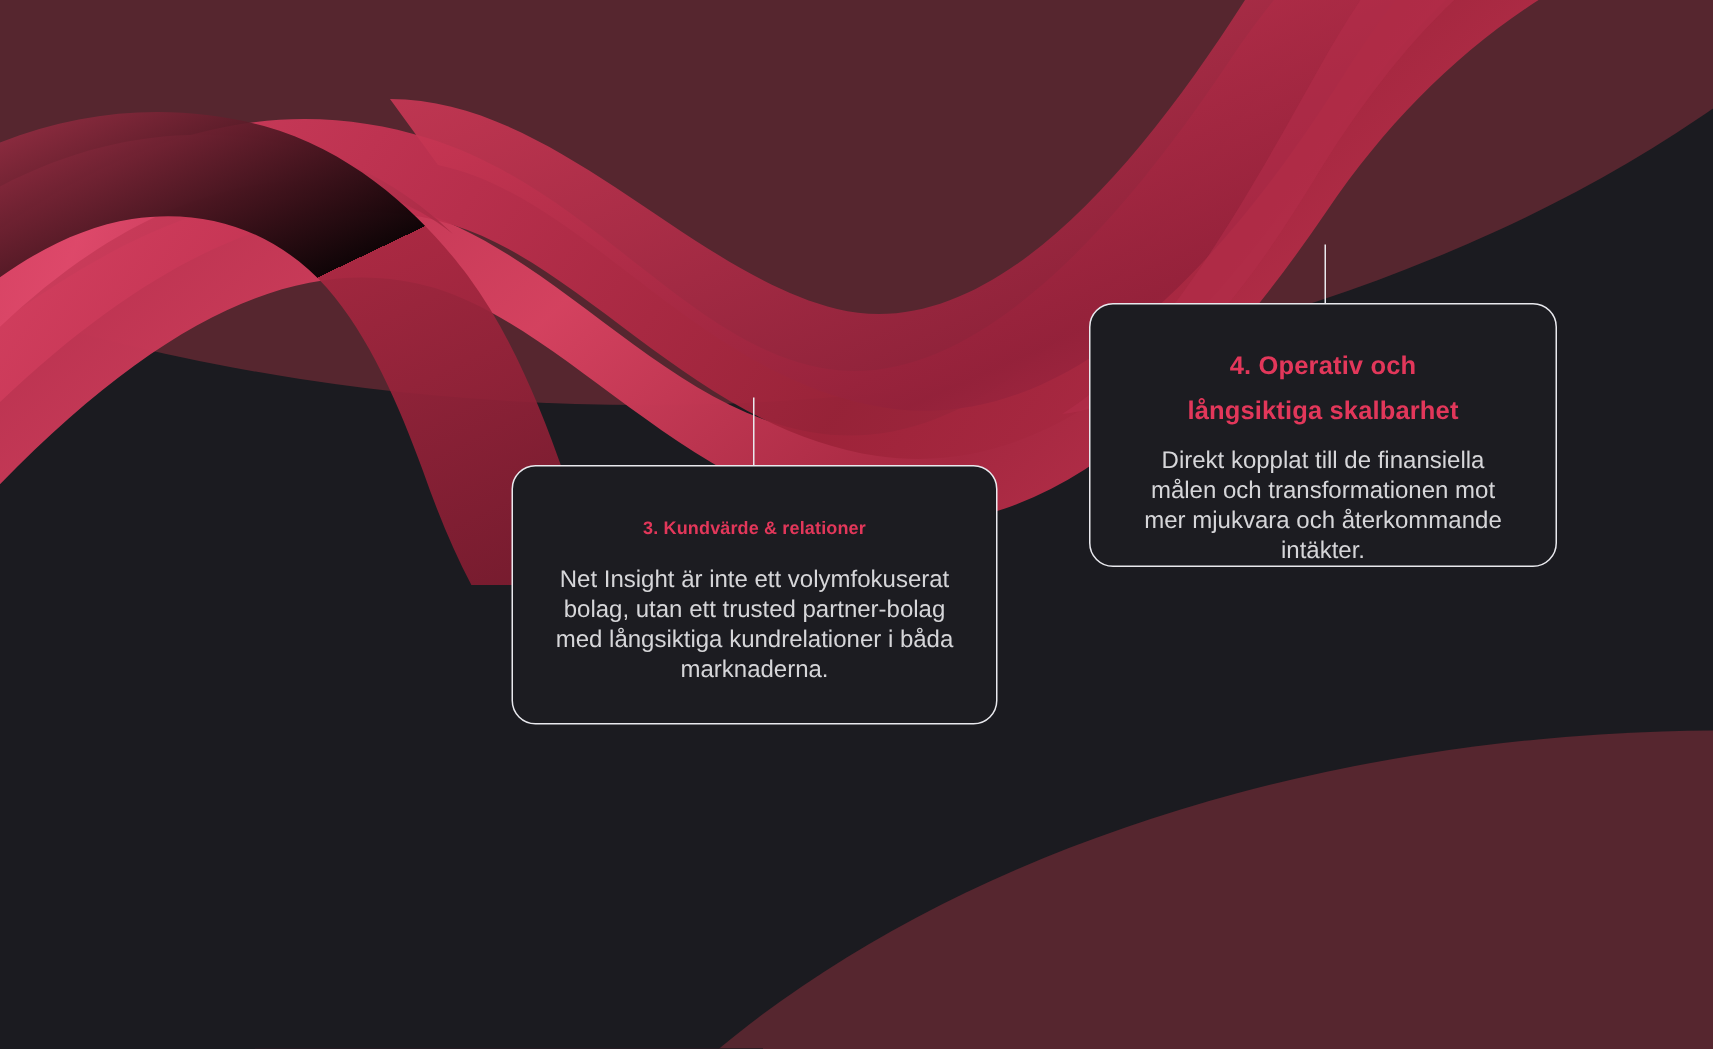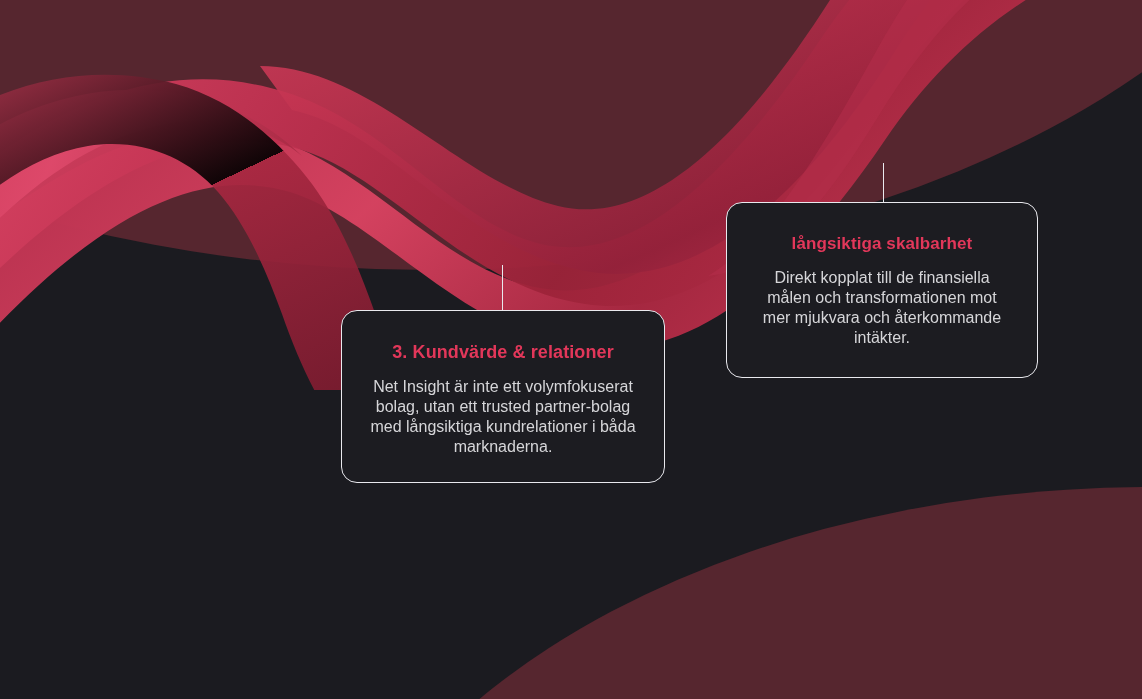--- a/index.html
+++ b/index.html
@@ -80,21 +80,21 @@
   }
   .card-right {
     left: 726px;
     top: 202px;
     width: 312px;
     height: 176px;
   }
   .card-title {
     margin: 0;
     color: #e2375a;
-    font-size: 18px;
+    font-size: 12px;
     font-weight: bold;
     line-height: 30px;
     letter-spacing: 0.1px;
   }
   .card-body {
     margin: 10px 0 0;
     color: #d6d6d9;
     font-size: 16px;
     line-height: 20px;
   }
@@ -212,17 +212,18 @@
 
   <div class="connector connector-left"></div>
   <div class="connector connector-right"></div>
 
   <div class="card card-left">
     <p class="card-title">3. Kundvärde &amp; relationer</p>
     <p class="card-body">Net Insight är inte ett volymfokuserat bolag, utan ett trusted partner-bolag med långsiktiga kundrelationer i båda marknaderna.</p>
   </div>
 
   <div class="card card-right">
+    <p class="card-title">4. Operativ och</p>
     <p class="card-title">långsiktiga skalbarhet</p>
     <p class="card-body">Direkt kopplat till de finansiella målen och transformationen mot mer mjukvara och återkommande intäkter.</p>
   </div>
 
 </div>
 
 </body></html>

